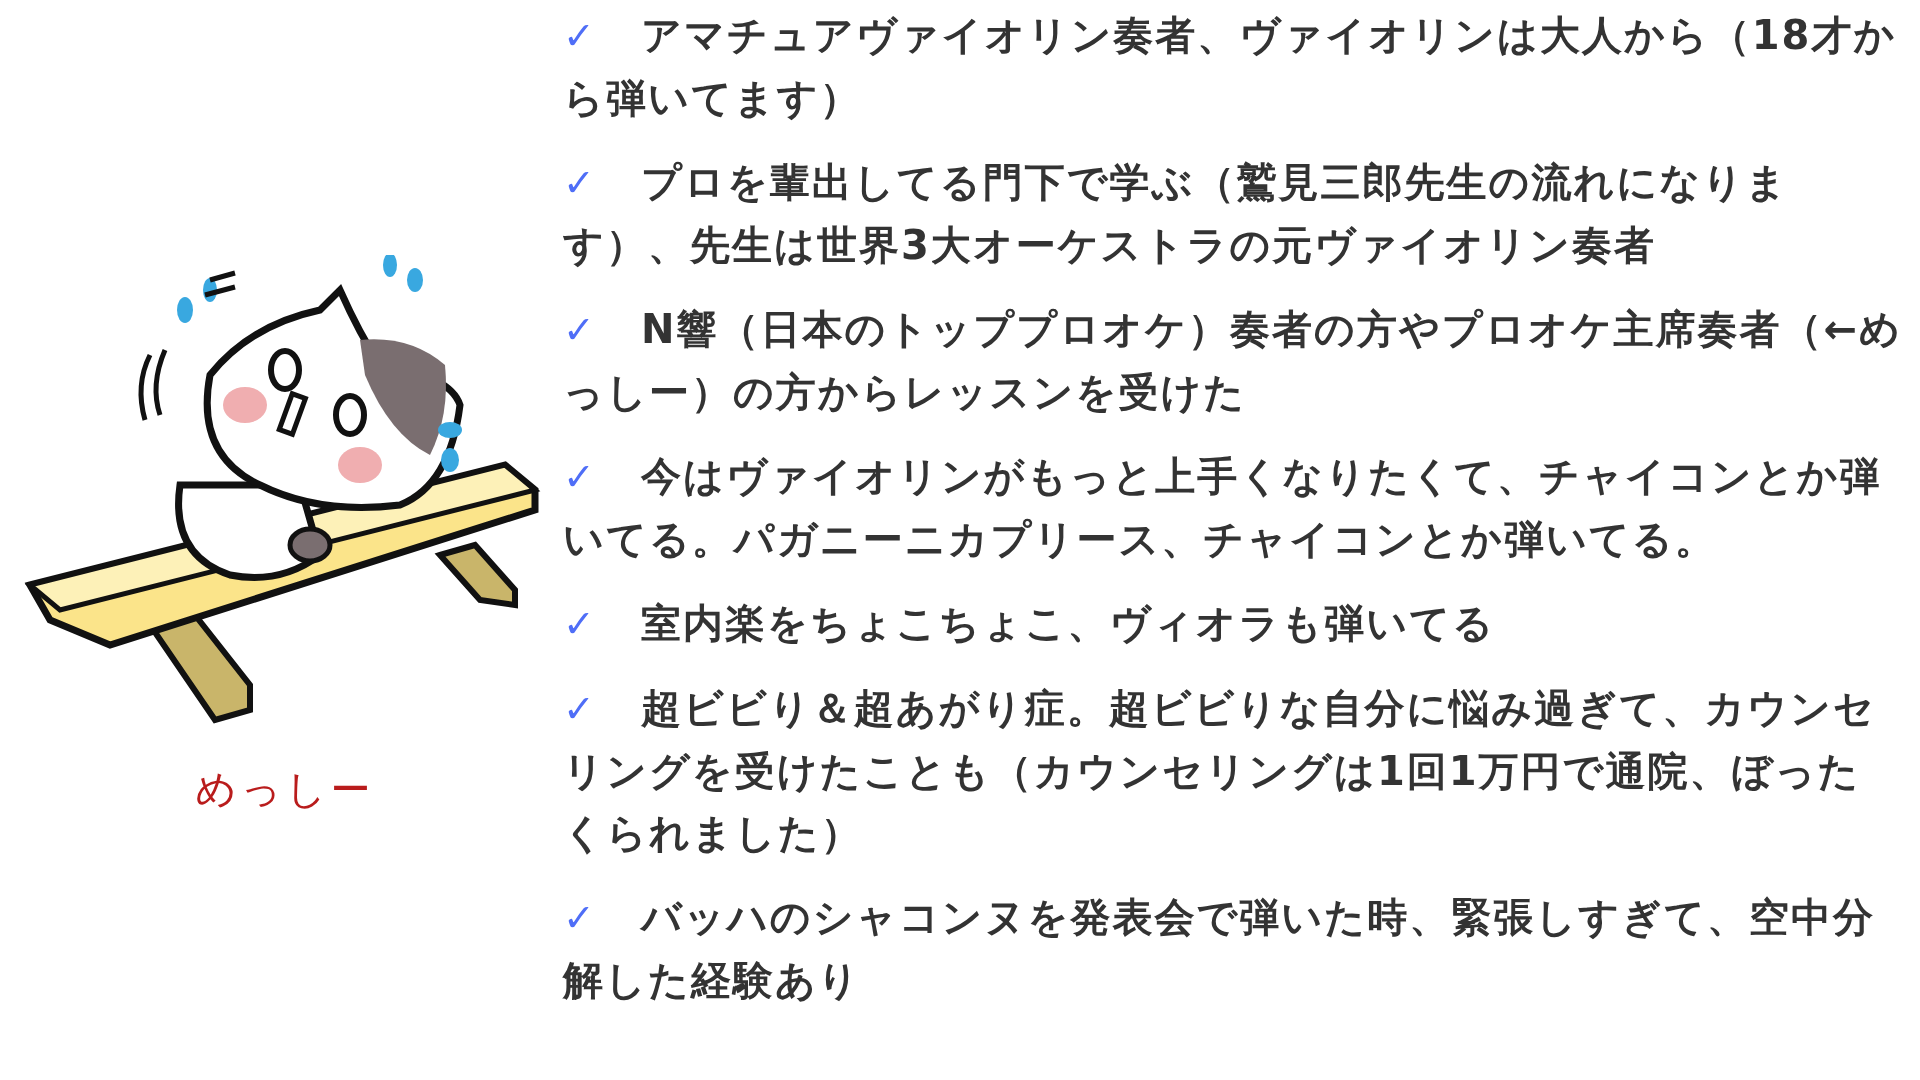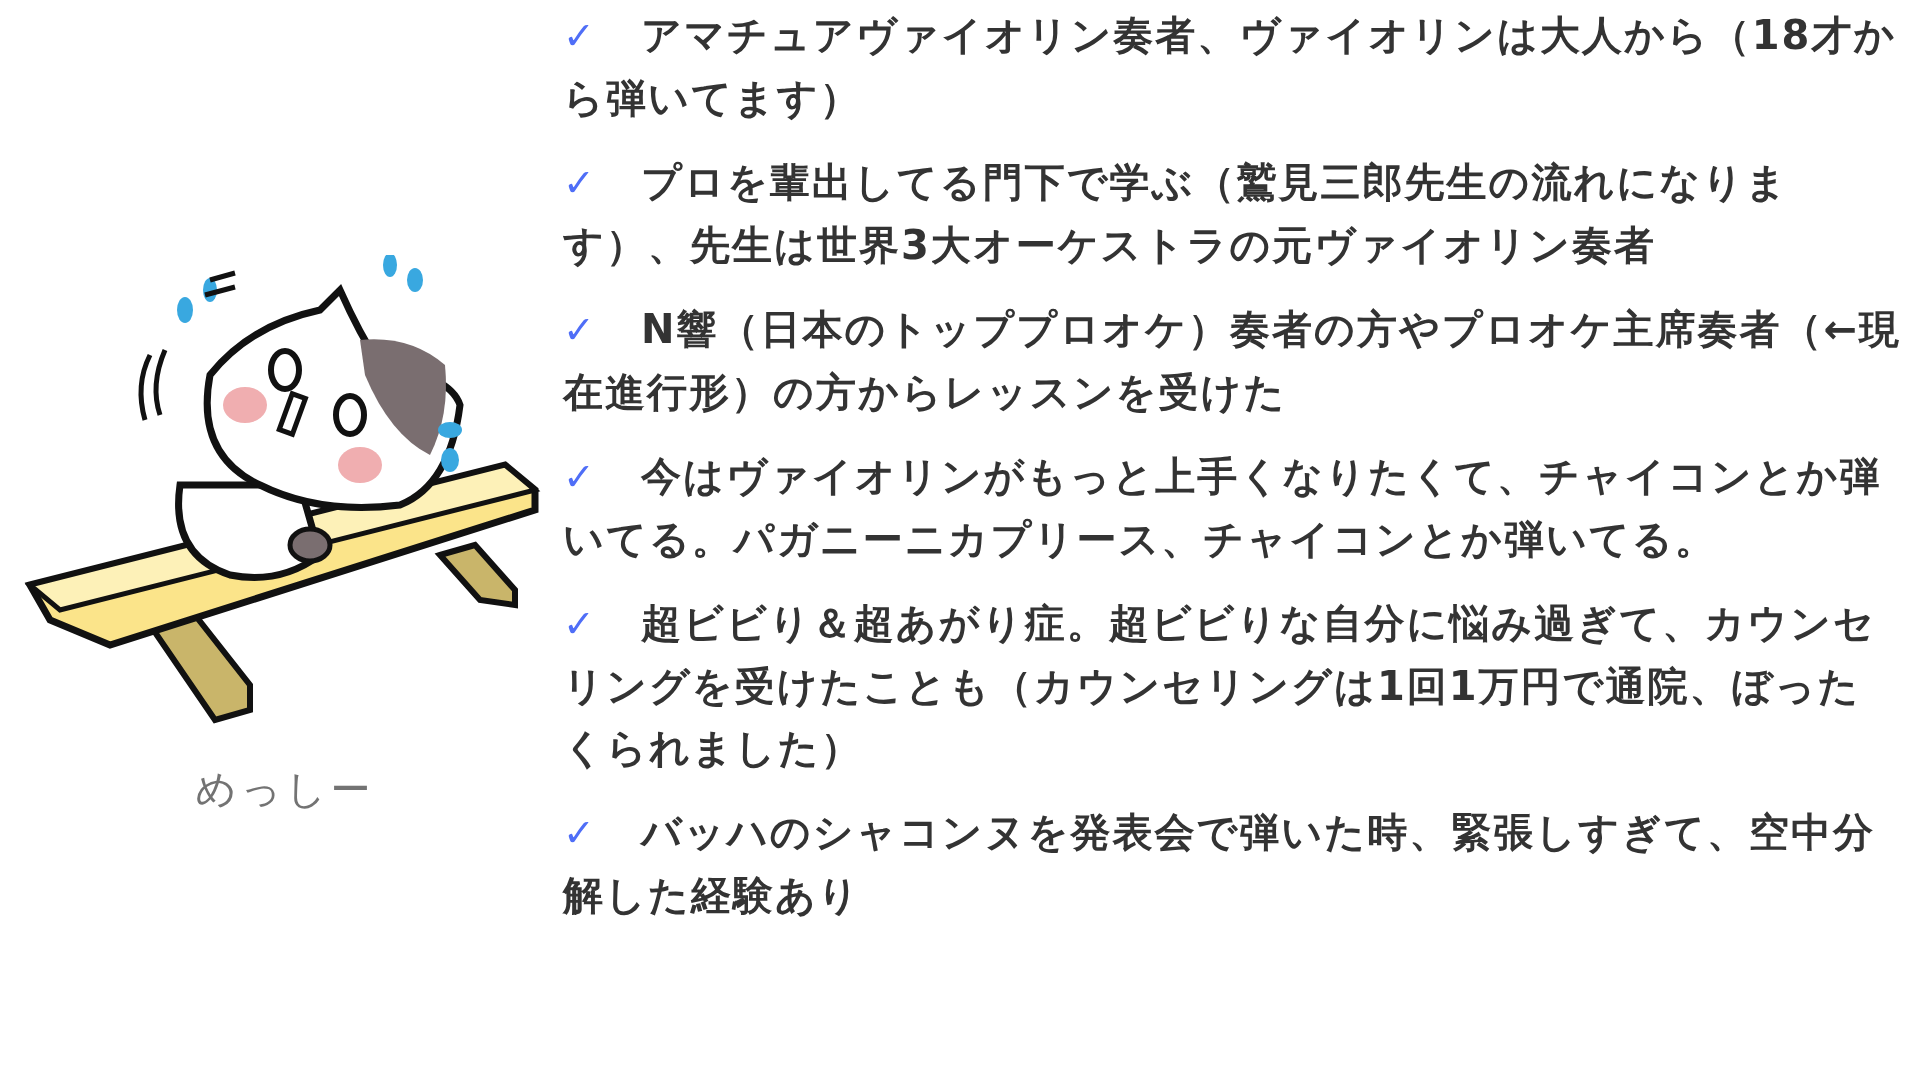--- a/index.html
+++ b/index.html
@@ -1,21 +1,21 @@
 <!DOCTYPE html>
 <html><head>
 <meta charset="utf-8">
 <style>
   html, body { margin:0; padding:0; background:#ffffff; }
   body { width:1920px; height:1080px; position:relative; overflow:hidden;
          font-family:"DejaVu Sans","Liberation Sans",sans-serif; color:#333333; }
   .left { position:absolute; left:0; top:0; width:560px; height:1080px; }
   .illus { position:absolute; left:20px; top:255px; width:540px; height:480px; }
   .name { position:absolute; left:0; width:570px; top:762px; text-align:center;
-          font-size:40px; letter-spacing:4px; color:#737373; }
+          font-size:40px; letter-spacing:4px; color:#b91c1c; }
   .list { position:absolute; left:563px; top:4px; width:1340px; margin:0; padding:0; list-style:none; }
   .item { font-size:40px; line-height:62px; margin-bottom:22px; letter-spacing:2px;font-weight:bold; }
   .check { display:inline-block; width:40px; color:#4f6ef7; font-size:38px; }
   .gap { display:inline-block; width:38px; }
 </style>
 </head>
 <body>
 
 <div class="left">
   <svg class="illus" viewBox="0 0 540 480">
@@ -48,17 +48,18 @@
     <path d="M130,100 Q115,130 125,165" stroke="#111" stroke-width="5" fill="none"></path>
     <path d="M145,95 Q130,130 140,160" stroke="#111" stroke-width="5" fill="none"></path>
     <path d="M190,25 L215,18 M185,40 L215,32" stroke="#111" stroke-width="5"></path>
   </svg>
   <div class="name">めっしー</div>
 </div>
 
 <ul class="list">
   <li class="item"><span class="check">✓</span><span class="gap"></span><span>アマチュアヴァイオリン奏者、ヴァイオリンは大人から（18才から弾いてます）</span></li>
   <li class="item"><span class="check">✓</span><span class="gap"></span><span>プロを輩出してる門下で学ぶ（鷲見三郎先生の流れになります）、先生は世界3大オーケストラの元ヴァイオリン奏者</span></li>
-  <li class="item"><span class="check">✓</span><span class="gap"></span><span>N響（日本のトッププロオケ）奏者の方やプロオケ主席奏者（←現在進行形）の方からレッスンを受けた</span></li>
+  <li class="item"><span class="check">✓</span><span class="gap"></span><span>N響（日本のトッププロオケ）奏者の方やプロオケ主席奏者（←めっしー）の方からレッスンを受けた</span></li>
   <li class="item"><span class="check">✓</span><span class="gap"></span><span>今はヴァイオリンがもっと上手くなりたくて、チャイコンとか弾いてる。パガニーニカプリース、チャイコンとか弾いてる。</span></li>
+  <li class="item"><span class="check">✓</span><span class="gap"></span><span>室内楽をちょこちょこ、ヴィオラも弾いてる</span></li>
   <li class="item"><span class="check">✓</span><span class="gap"></span><span>超ビビり＆超あがり症。超ビビりな自分に悩み過ぎて、カウンセリングを受けたことも（カウンセリングは1回1万円で通院、ぼったくられました）</span></li>
   <li class="item"><span class="check">✓</span><span class="gap"></span><span>バッハのシャコンヌを発表会で弾いた時、緊張しすぎて、空中分解した経験あり</span></li>
 </ul>
 
 </body></html>

